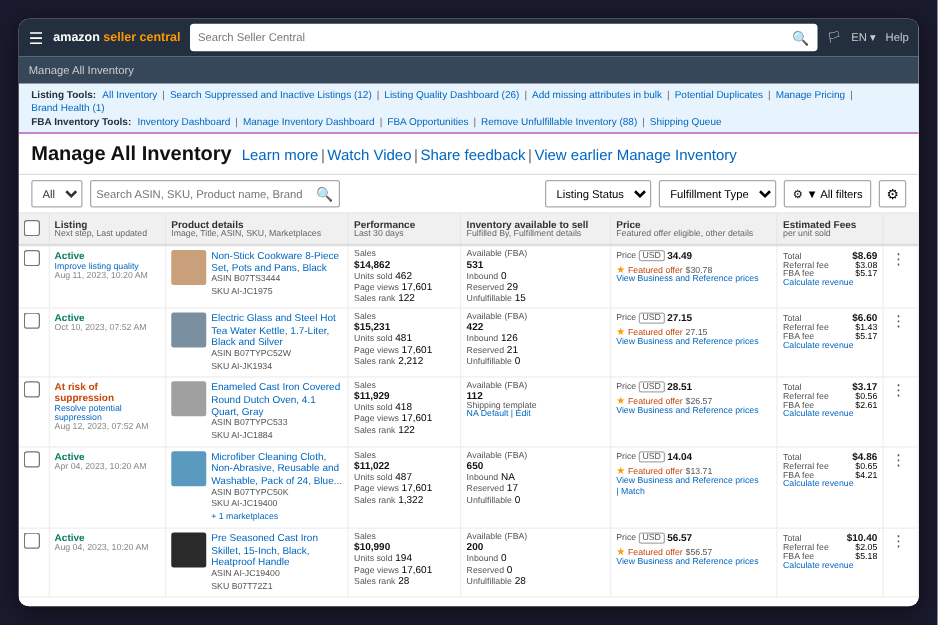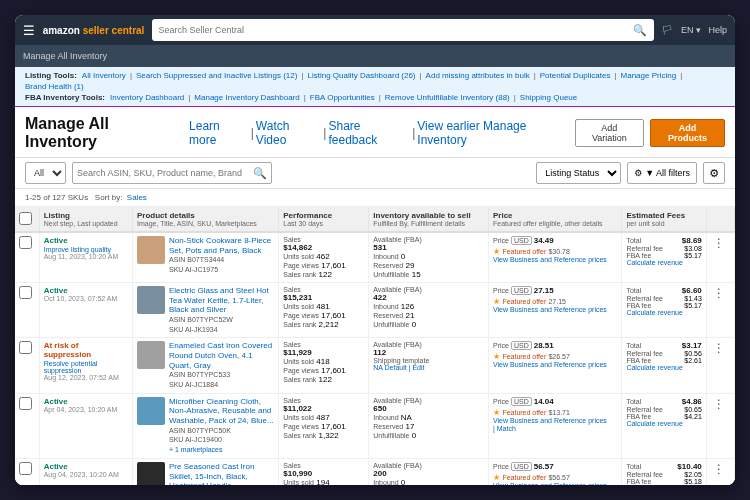--- a/index.html
+++ b/index.html
@@ -166,52 +166,46 @@
         <div class="header-links">
           <a>Learn more</a>
           <span>|</span>
           <a>Watch Video</a>
           <span>|</span>
           <a>Share feedback</a>
           <span>|</span>
           <a>View earlier Manage Inventory</a>
         </div>
       </div>
-      <div class="header-buttons">
-        <button class="btn-add-variation">Add Variation</button>
-        <button class="btn-add-products">Add Products</button>
-      </div>
     </div>
 
     <div class="filters-row">
       <select class="filter-select">
         <option>All</option>
       </select>
       <div class="search-input-bar">
         <input type="text" placeholder="Search ASIN, SKU, Product name, Brand" style="">
         <span>🔍</span>
       </div>
       <div class="filters-right">
         <select class="listing-status-select">
           <option>Listing Status</option>
         </select>
+        <select class="fulfillment-select">
+          <option>Fulfillment Type</option>
+        </select>
         <button class="btn-filters">
           <span>⚙</span>
           <span>▼ All filters</span>
         </button>
         <button class="gear-btn">⚙</button>
       </div>
     </div>
 
     <div class="table-container">
-      <div class="sku-count">
-        <span>1-25 of 127 SKUs</span>&nbsp;&nbsp;
-        <span>Sort by:</span>&nbsp;
-        <a style="color:#0066c0;cursor:pointer;">Sales</a>
-      </div>
       <table>
         <thead>
           <tr>
             <th class="checkbox-cell"><input type="checkbox" style=""></th>
             <th class="col-listing">
               <div>Listing</div>
               <div style="color:#666;font-weight:normal;font-size:7px;">Next step, Last updated</div>
             </th>
             <th class="col-product">
               <div>Product details</div>

